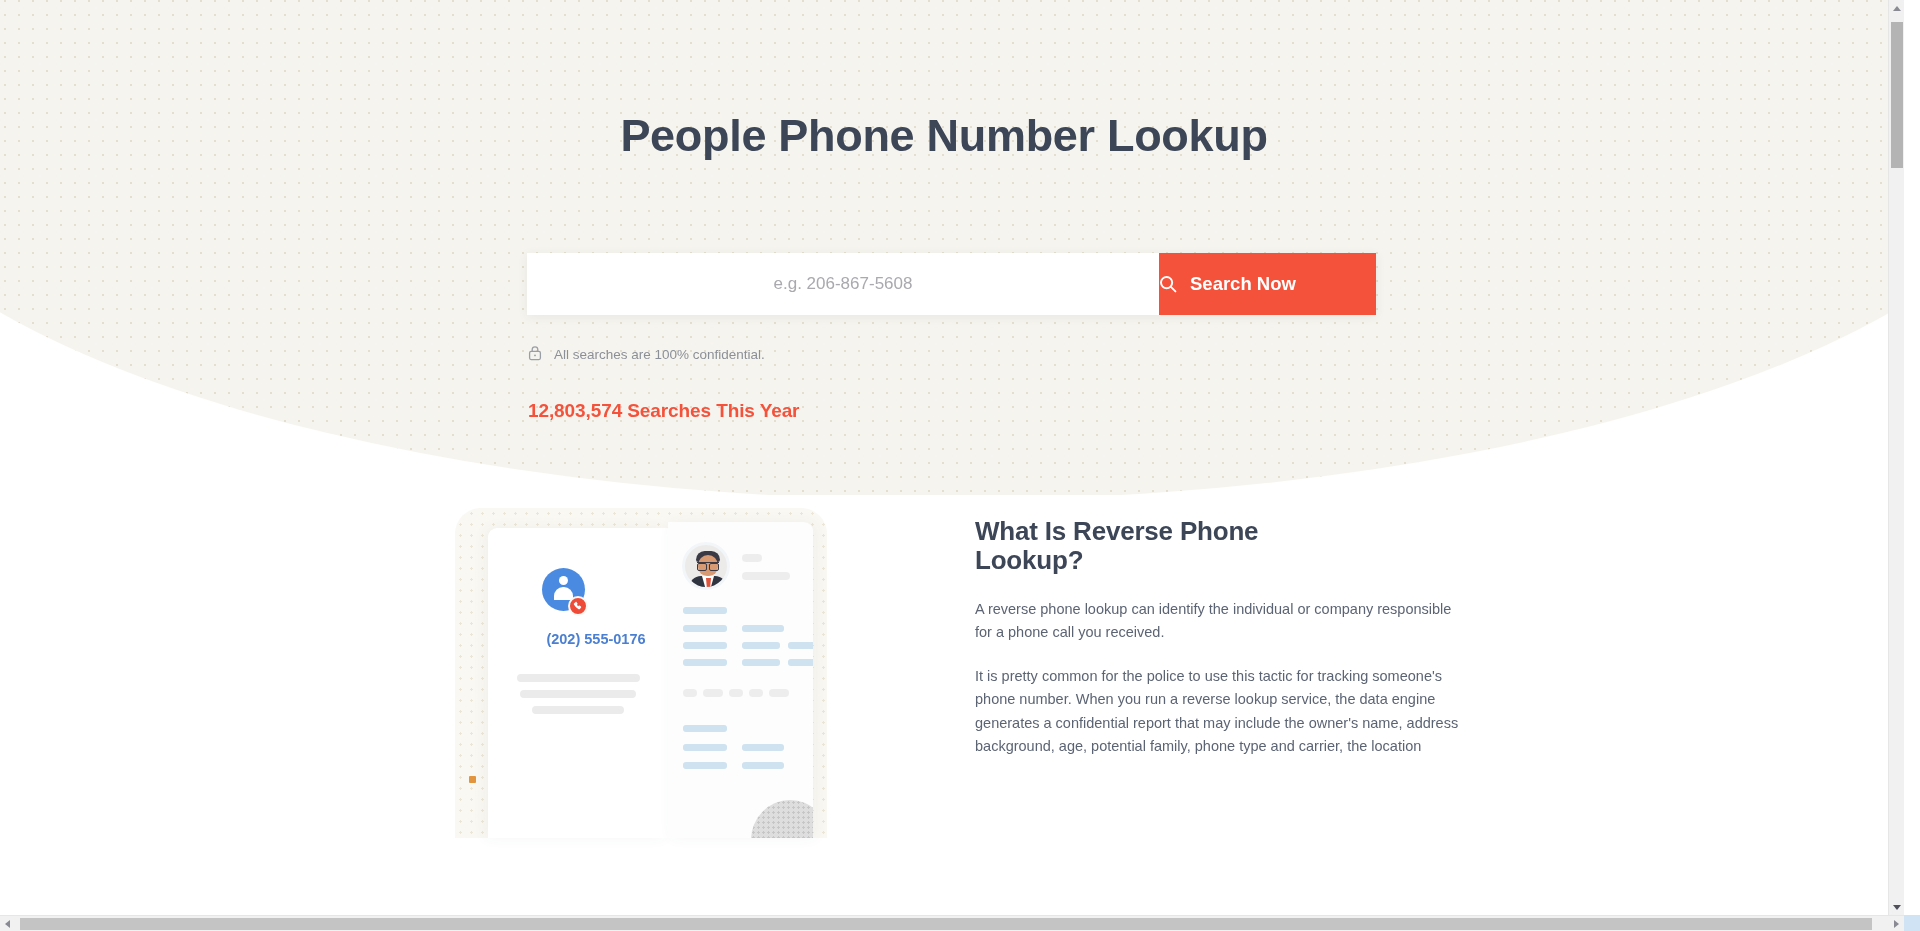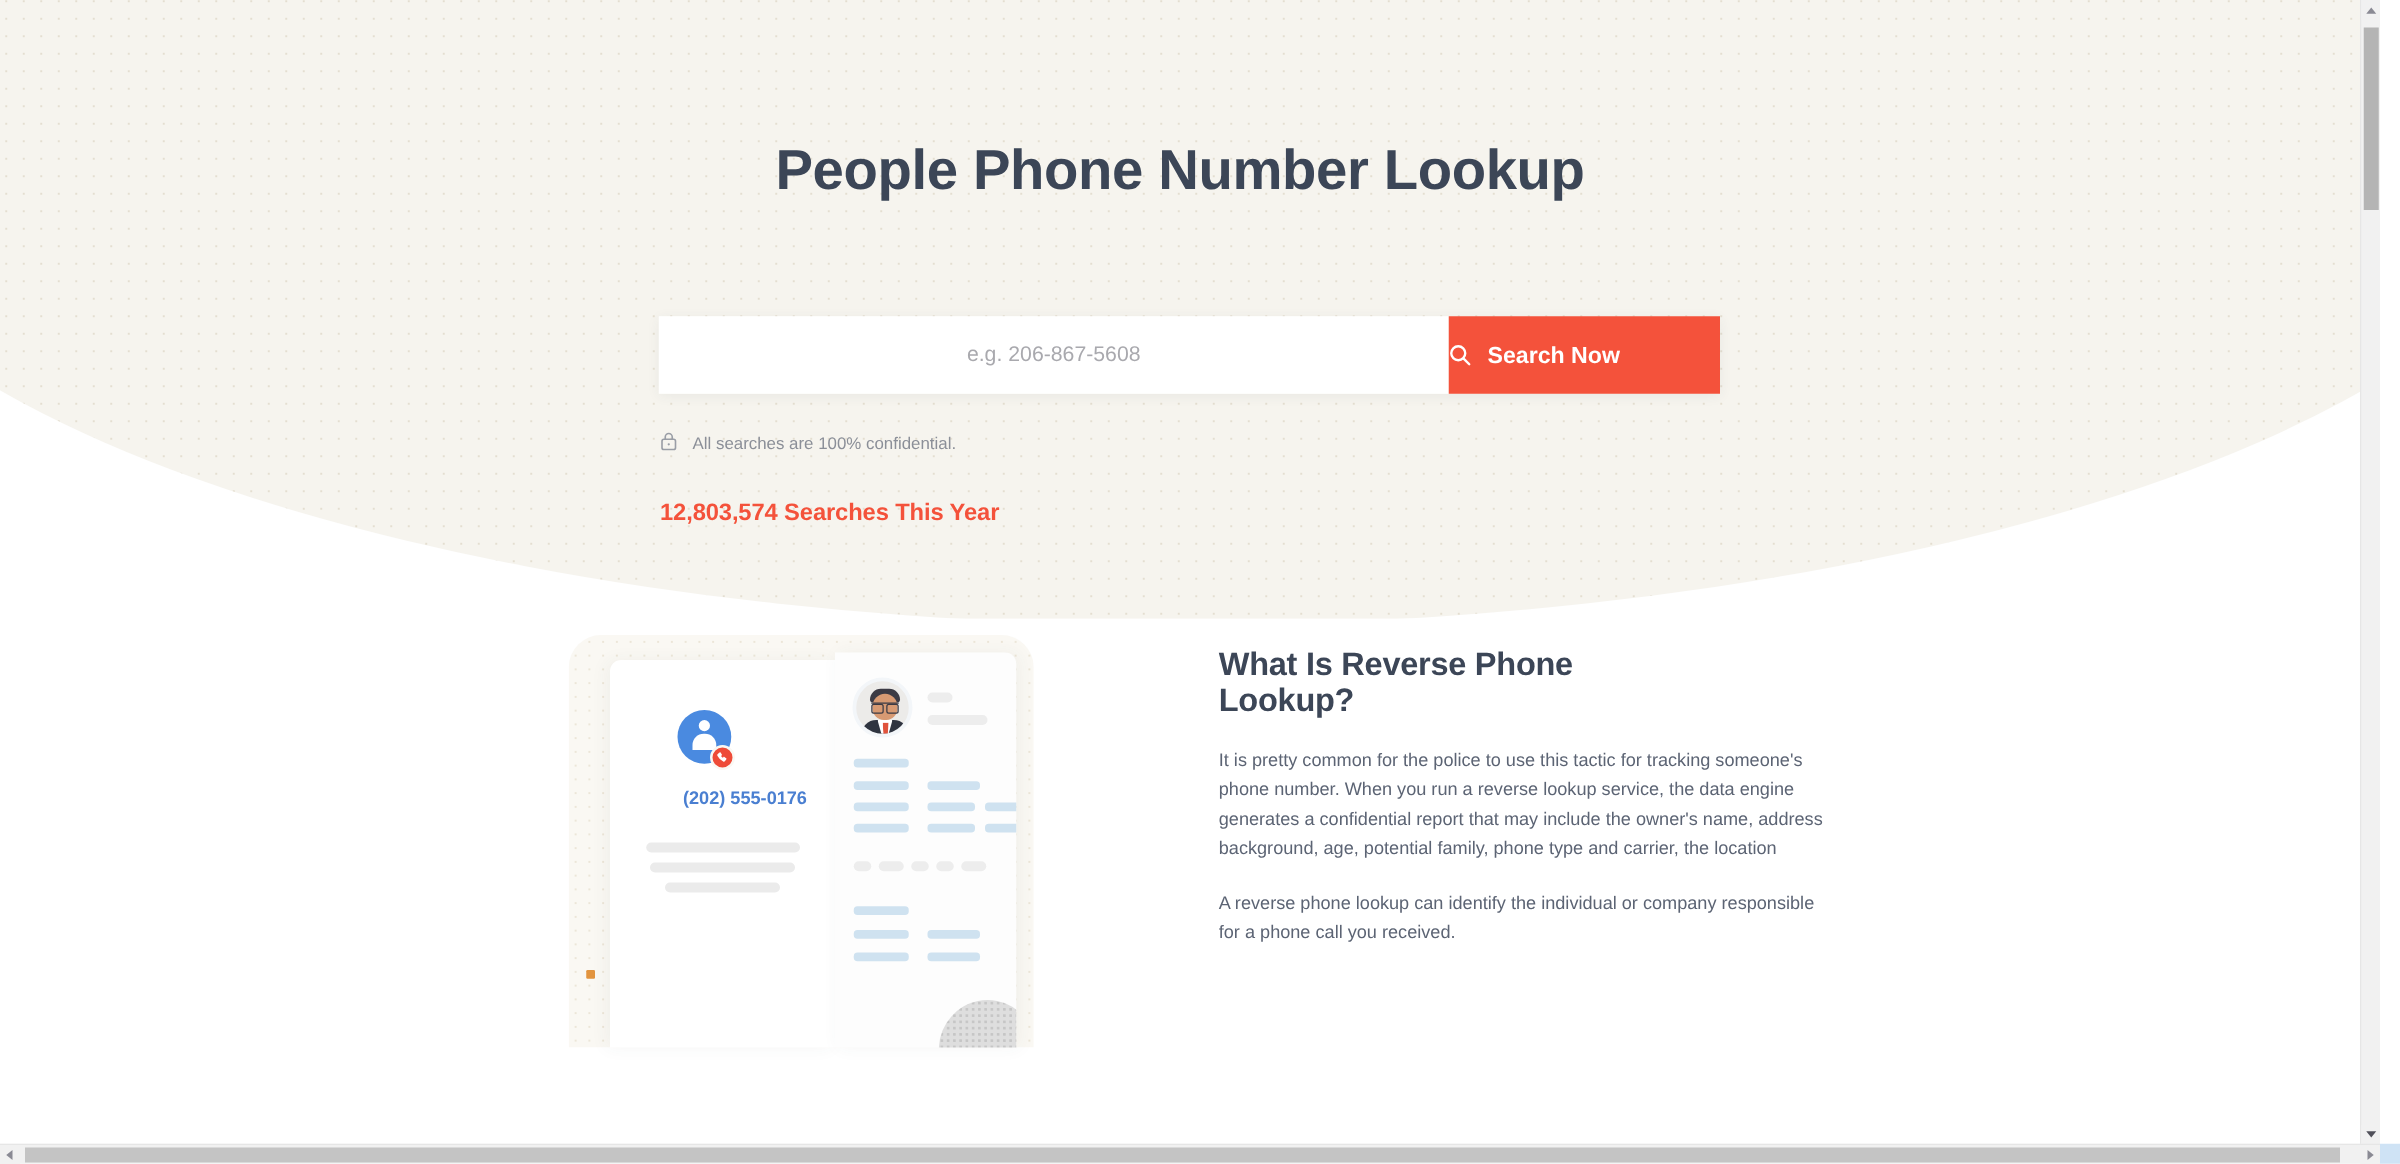--- a/index.html
+++ b/index.html
@@ -522,22 +522,22 @@
 
           <div class="blue-bar" style="left:15px; top:240px; width:44px;"></div>
           <div class="blue-bar" style="left:74px; top:240px; width:42px;"></div>
 
           <div class="grey-dome"></div>
         </div>
       </div>
 
       <div class="what-text">
         <h2 class="what-title">What Is Reverse Phone Lookup?</h2>
+        <p class="what-p">A reverse phone lookup can identify the individual or company responsible for a phone call you received.</p>
         <p class="what-p">It is pretty common for the police to use this tactic for tracking someone's phone number. When you run a reverse lookup service, the data engine generates a confidential report that may include the owner's name, address background, age, potential family, phone type and carrier, the location</p>
-        <p class="what-p">A reverse phone lookup can identify the individual or company responsible for a phone call you received.</p>
       </div>
     </section>
 
   </div>
 
   <div id="vscroll">
     <div class="arrow-up"></div>
     <div id="vthumb"></div>
     <div class="arrow-dn"></div>
   </div>

